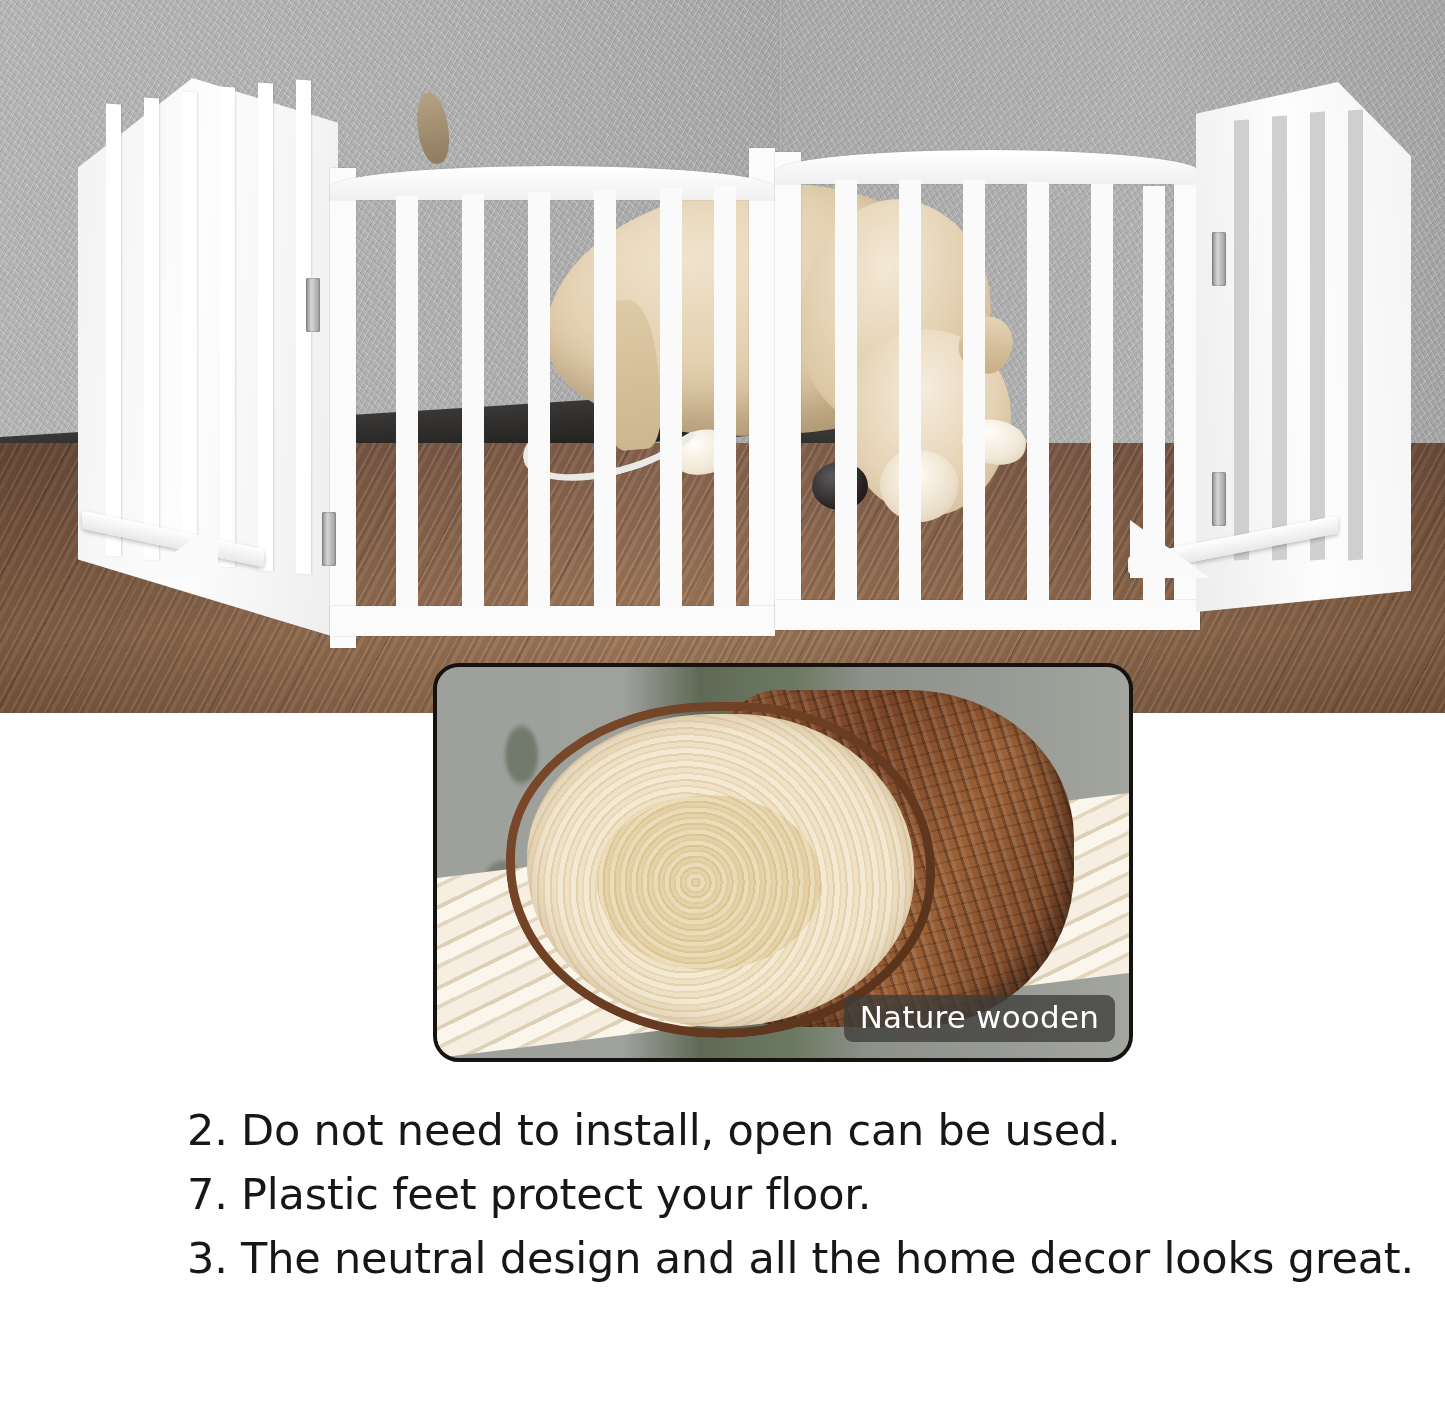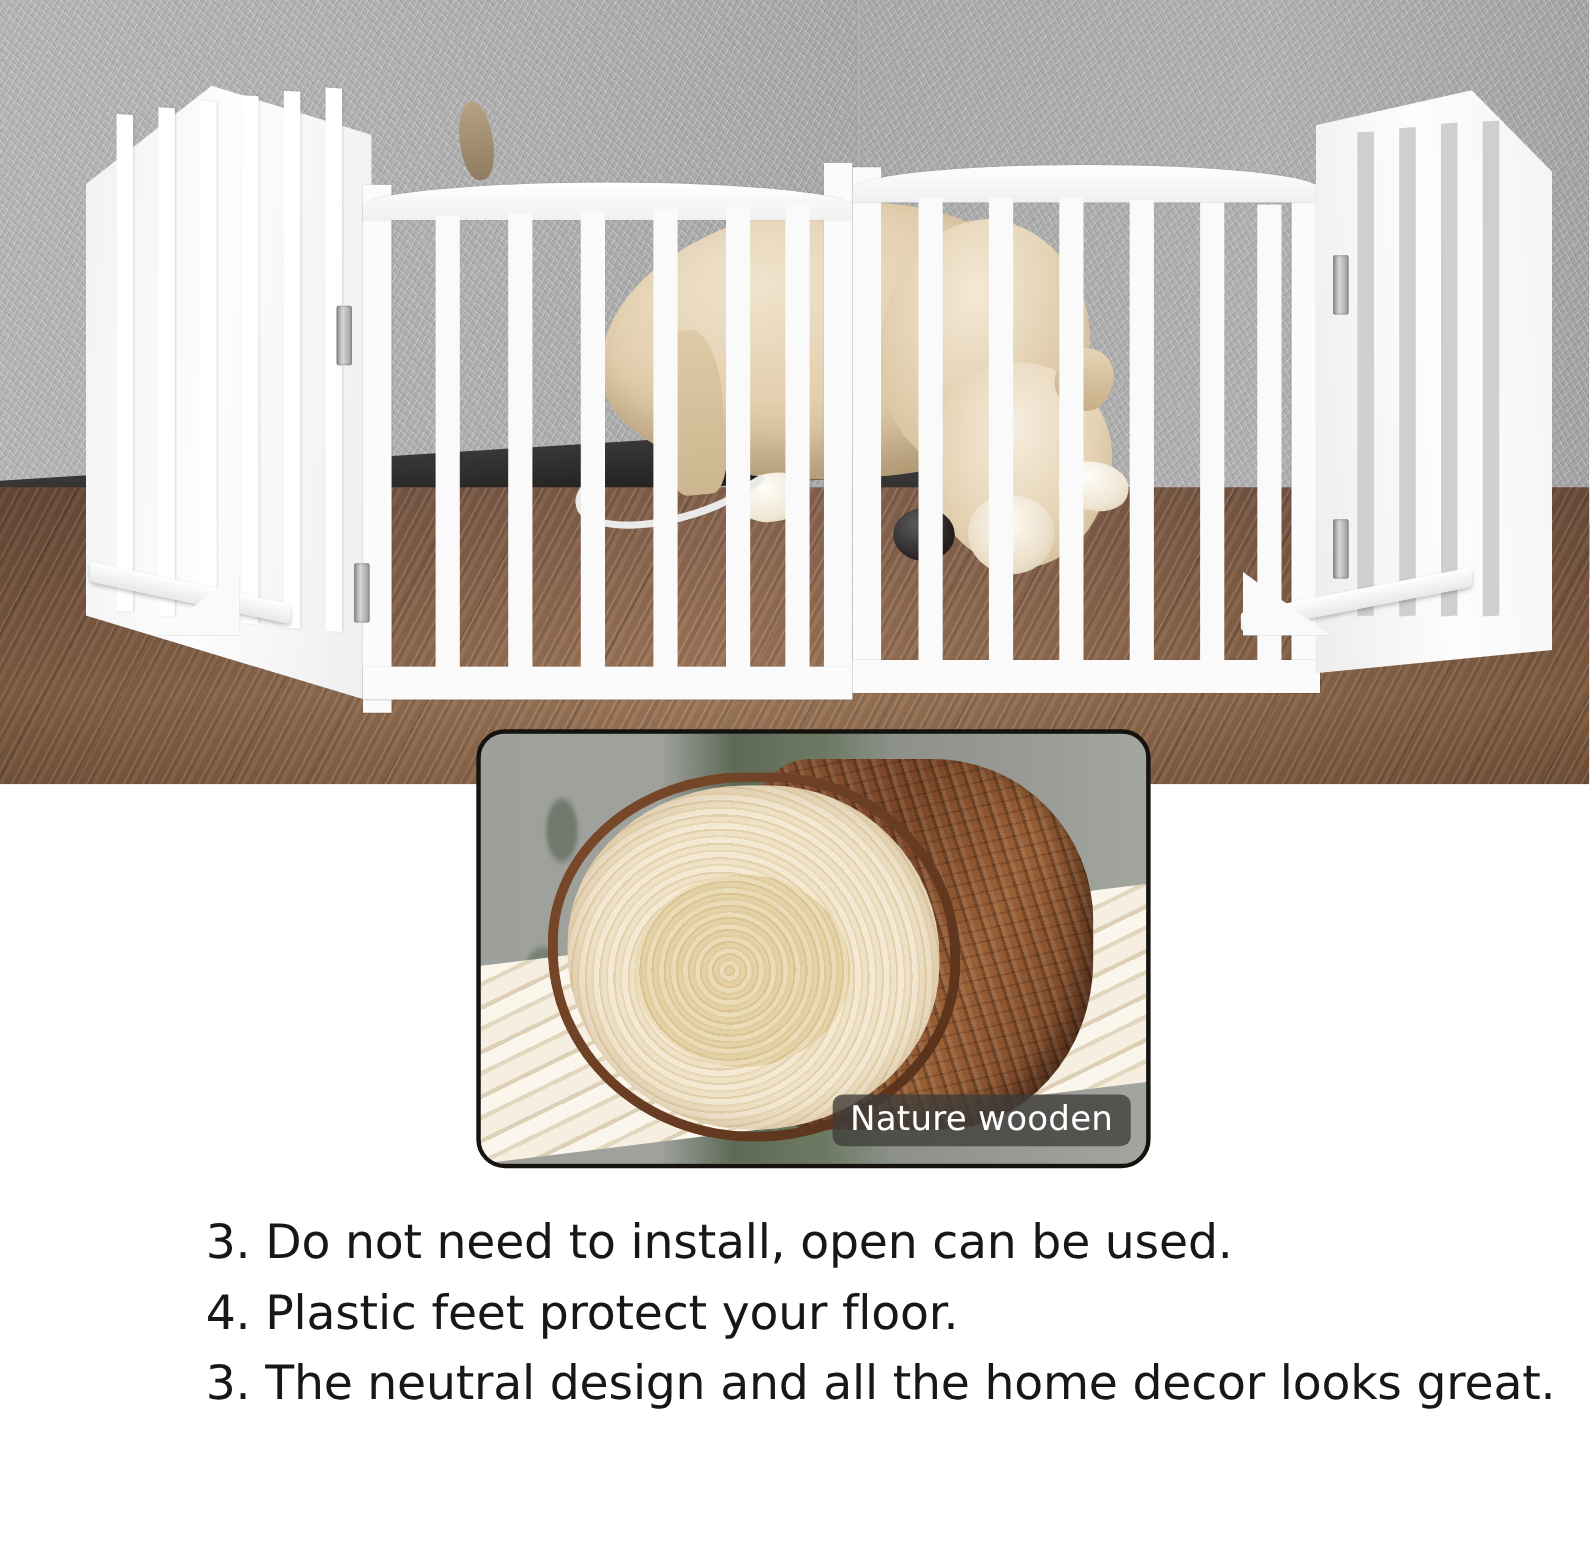--- a/index.html
+++ b/index.html
@@ -159,21 +159,21 @@
     box-shadow:inset 0 0 2px rgba(0,0,0,.5);
   }
   .foot{
     position:absolute;
     background:linear-gradient(180deg,#ffffff,#e8e8e8);
     box-shadow:0 2px 4px rgba(0,0,0,.25);
   }
 
   
   #inset{
-    position:absolute; left:433px; top:663px; width:613px; height:399px;
+    position:absolute; left:433px; top:663px; width:700px; height:399px;
     border:4px solid #15120f; border-radius:26px; overflow:hidden;
     background:#6f7168;
   }
   .ins-bg{
     position:absolute; inset:0;
     background:
       linear-gradient(90deg,#9ea09b 0%,#9fa19c 27%,#5e6a56 38%,#6d7a63 52%,#8d918a 62%,#a3a59f 100%);
   }
   .ins-bg::after{
     content:""; position:absolute; left:2%; top:4%; width:34%; height:92%;
@@ -330,16 +330,16 @@
 <div id="inset">
   <div class="ins-bg"></div>
   <div class="slats"></div>
   <div class="log-bark"></div>
   <div class="log-face"></div>
   <div class="log-rim"></div>
   <div class="ins-badge">Nature wooden</div>
 </div>
 
 <div id="features">
-  <div class="feat">3. Do not need to install, open can be used.</div>
-  <div class="feat">4. Plastic feet protect your floor.</div>
+  <div class="feat">2. Do not need to install, open can be used.</div>
+  <div class="feat">7. Plastic feet protect your floor.</div>
   <div class="feat">3. The neutral design and all the home decor looks great.</div>
 </div>
 
 </body></html>

